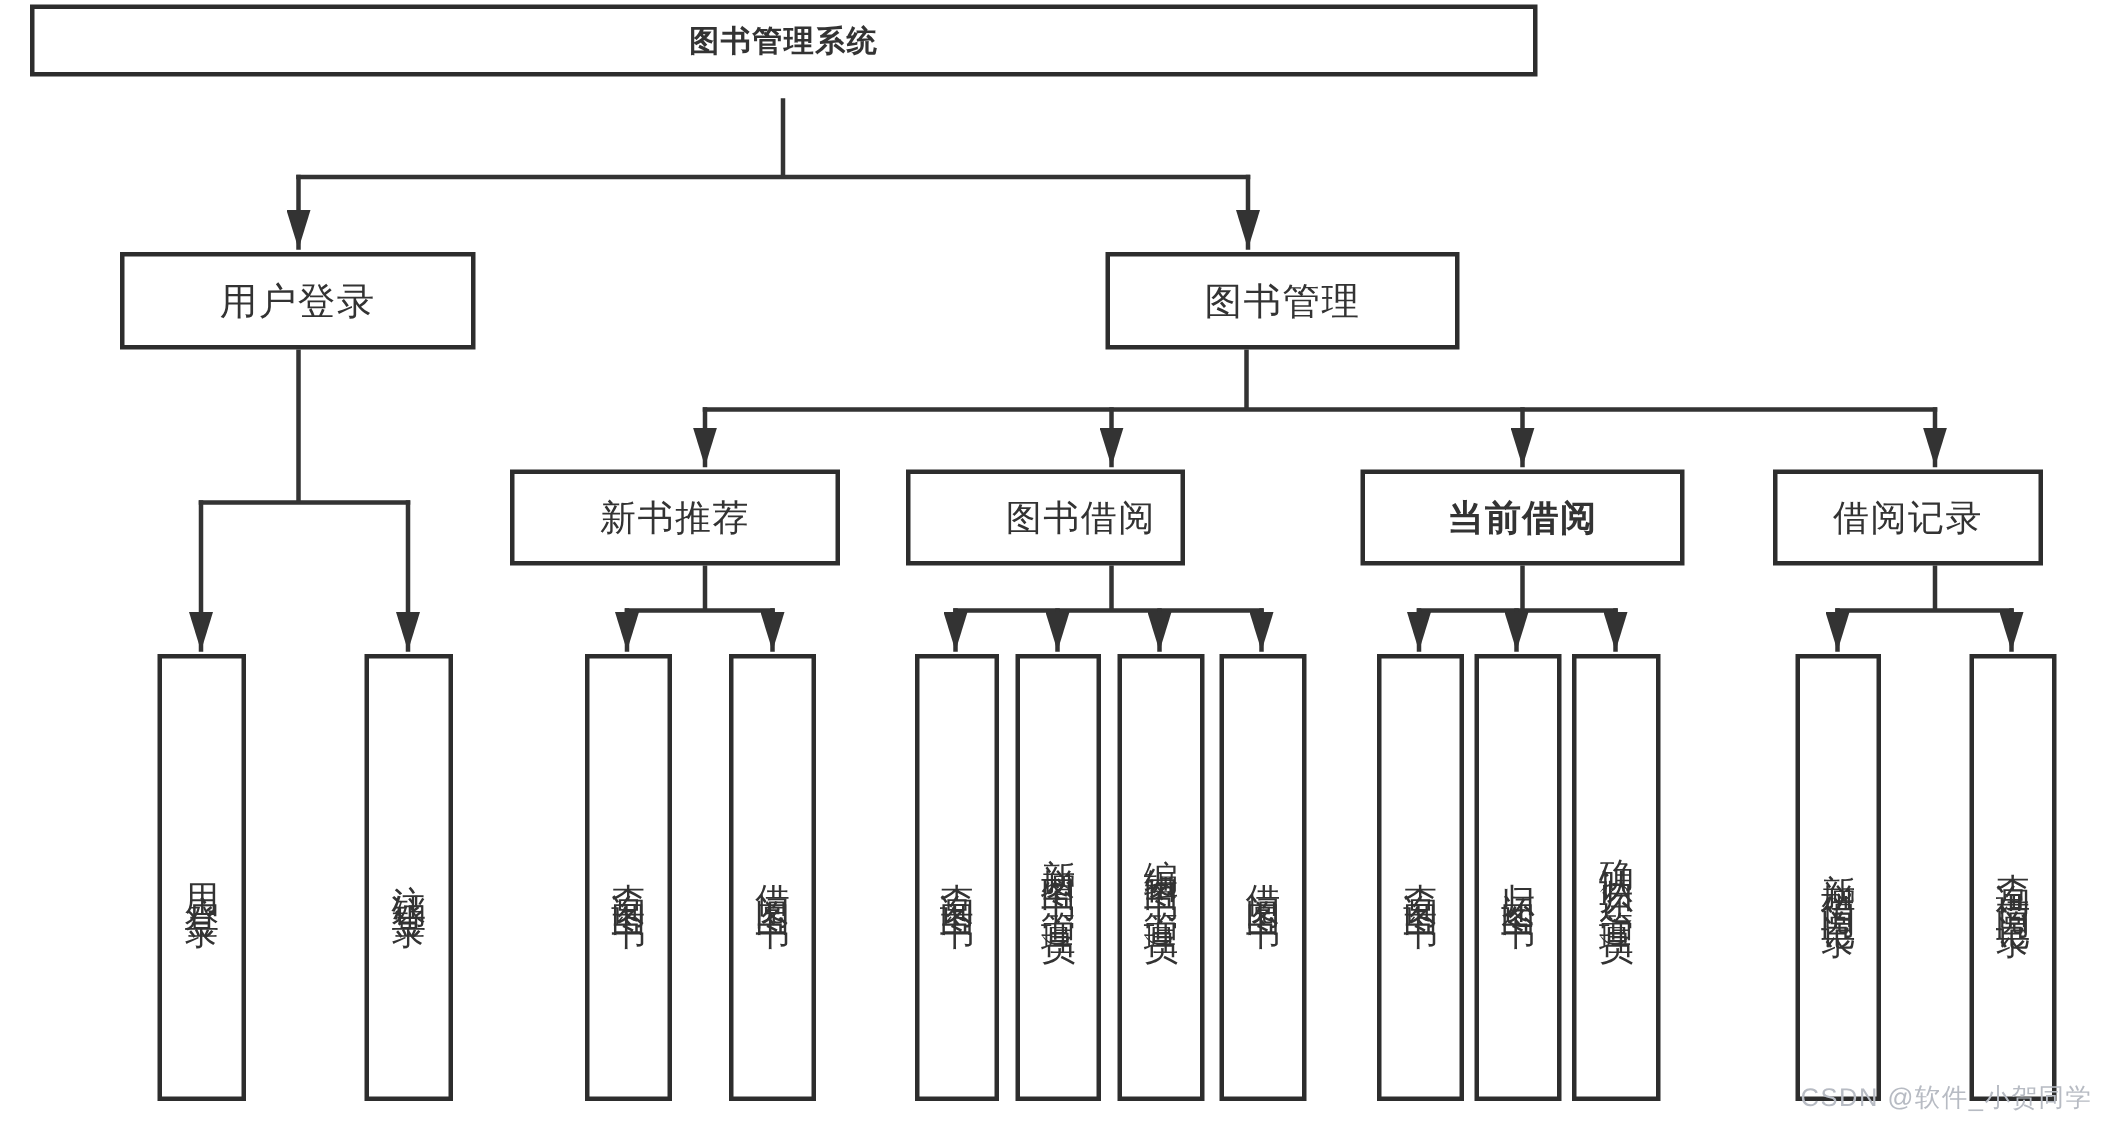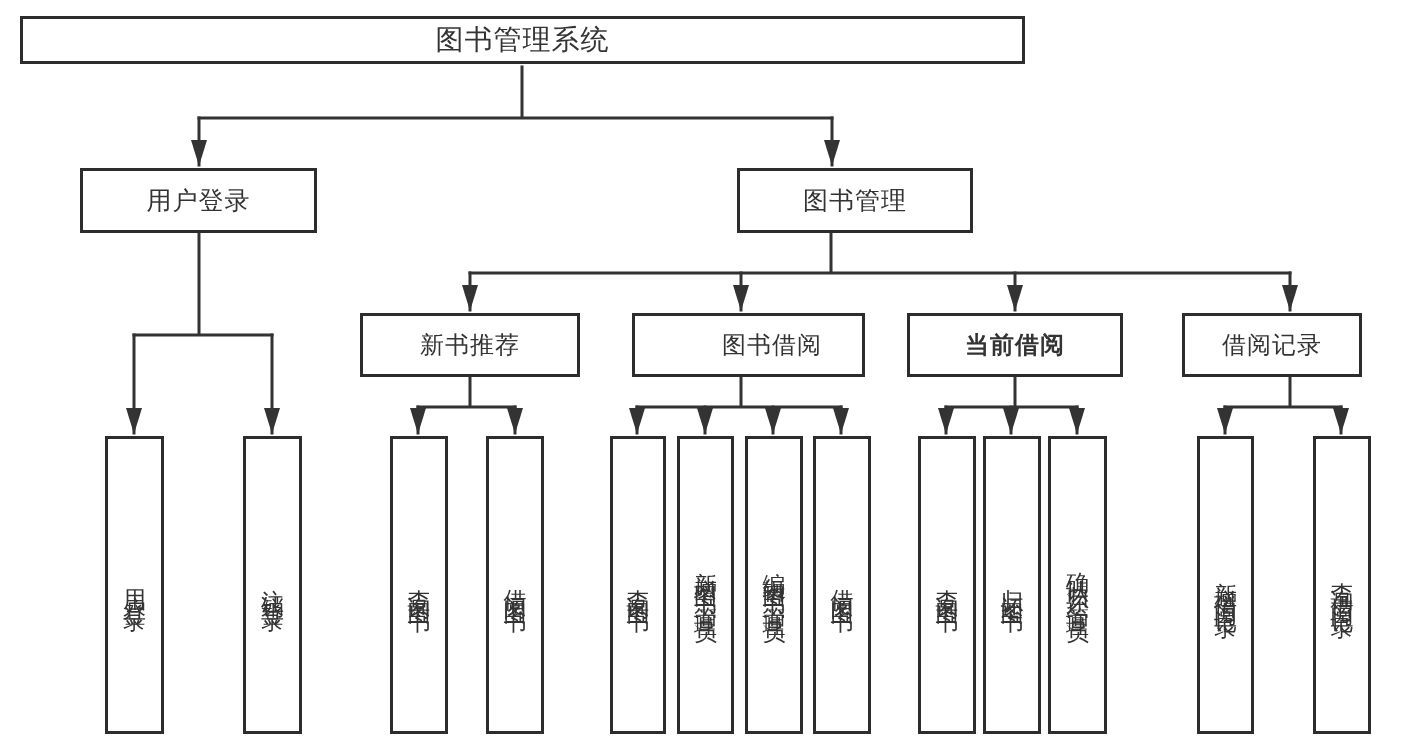--- a/index.html
+++ b/index.html
@@ -26,21 +26,21 @@
     box-sizing: border-box;
     border: 3px solid #2d2d2d;
     background: #ffffff;
     color: #333333;
     display: flex;
     align-items: center;
     justify-content: center;
     text-align: center;
     letter-spacing: 1px;
   }
-  .root-box   { left: 20px;  top: 16px;  width: 1005px; height: 48px; font-size: 28px; }
+  .root-box   { left: 20px;  top: 3px;  width: 1005px; height: 48px; font-size: 20px; font-weight: bold; }
   .lvl2-box   { top: 168px; height: 65px; font-size: 25px; }
   .lvl3-box   { top: 313px; height: 64px; font-size: 24px; }
   .leaf {
     top: 436px;
     height: 298px;
     writing-mode: vertical-rl;
     font-size: 23px;
     letter-spacing: 7px;
     line-height: 1;
   }
@@ -100,22 +100,22 @@
       <path d="M1225,407 V433" marker-end="url(#ah)"></path>
       <path d="M1341,407 V433" marker-end="url(#ah)"></path>
     </g>
   </svg>
 
   <div class="box root-box">图书管理系统</div>
 
   <div class="box lvl2-box" style="left:80px; width:237px;">用户登录</div>
   <div class="box lvl2-box" style="left:712px; width:236px;margin-left:25px;">图书管理</div>
 
-  <div class="box lvl3-box" style="left:360px; width:220px;">新书推荐</div>
-  <div class="box lvl3-box" style="left:632px; width:233px;padding-left:47px;">图书借阅</div>
+  <div class="box lvl3-box" style="left:340px; width:220px;">新书推荐</div>
+  <div class="box lvl3-box" style="left:604px; width:186px;padding-left:47px;">图书借阅</div>
   <div class="box lvl3-box" style="left:907px; width:216px;font-weight:bold;">当前借阅</div>
   <div class="box lvl3-box" style="left:1182px; width:180px;">借阅记录</div>
 
   <div class="box leaf" style="left:105px; width:59px;">用户登录</div>
   <div class="box leaf" style="left:243px; width:59px;">注销登录</div>
 
   <div class="box leaf" style="left:390px; width:58px;">查询图书</div>
   <div class="box leaf" style="left:486px; width:58px;">借阅图书</div>
 
   <div class="box leaf" style="left:610px; width:56px;">查询图书</div>
@@ -123,14 +123,15 @@
   <div class="box leaf" style="left:745px; width:58px;">编辑图书（管理员）</div>
   <div class="box leaf" style="left:813px; width:58px;">借阅图书</div>
 
   <div class="box leaf" style="left:918px; width:58px;">查询图书</div>
   <div class="box leaf" style="left:983px; width:58px;">归还图书</div>
   <div class="box leaf" style="left:1048px; width:59px;">确认归还（管理员）</div>
 
   <div class="box leaf" style="left:1197px; width:57px;">新增借阅记录</div>
   <div class="box leaf" style="left:1313px; width:58px;">查询借阅记录</div>
 
+  <div class="watermark">CSDN @软件_小贺同学</div>
 
 </div>
 
 </body></html>

